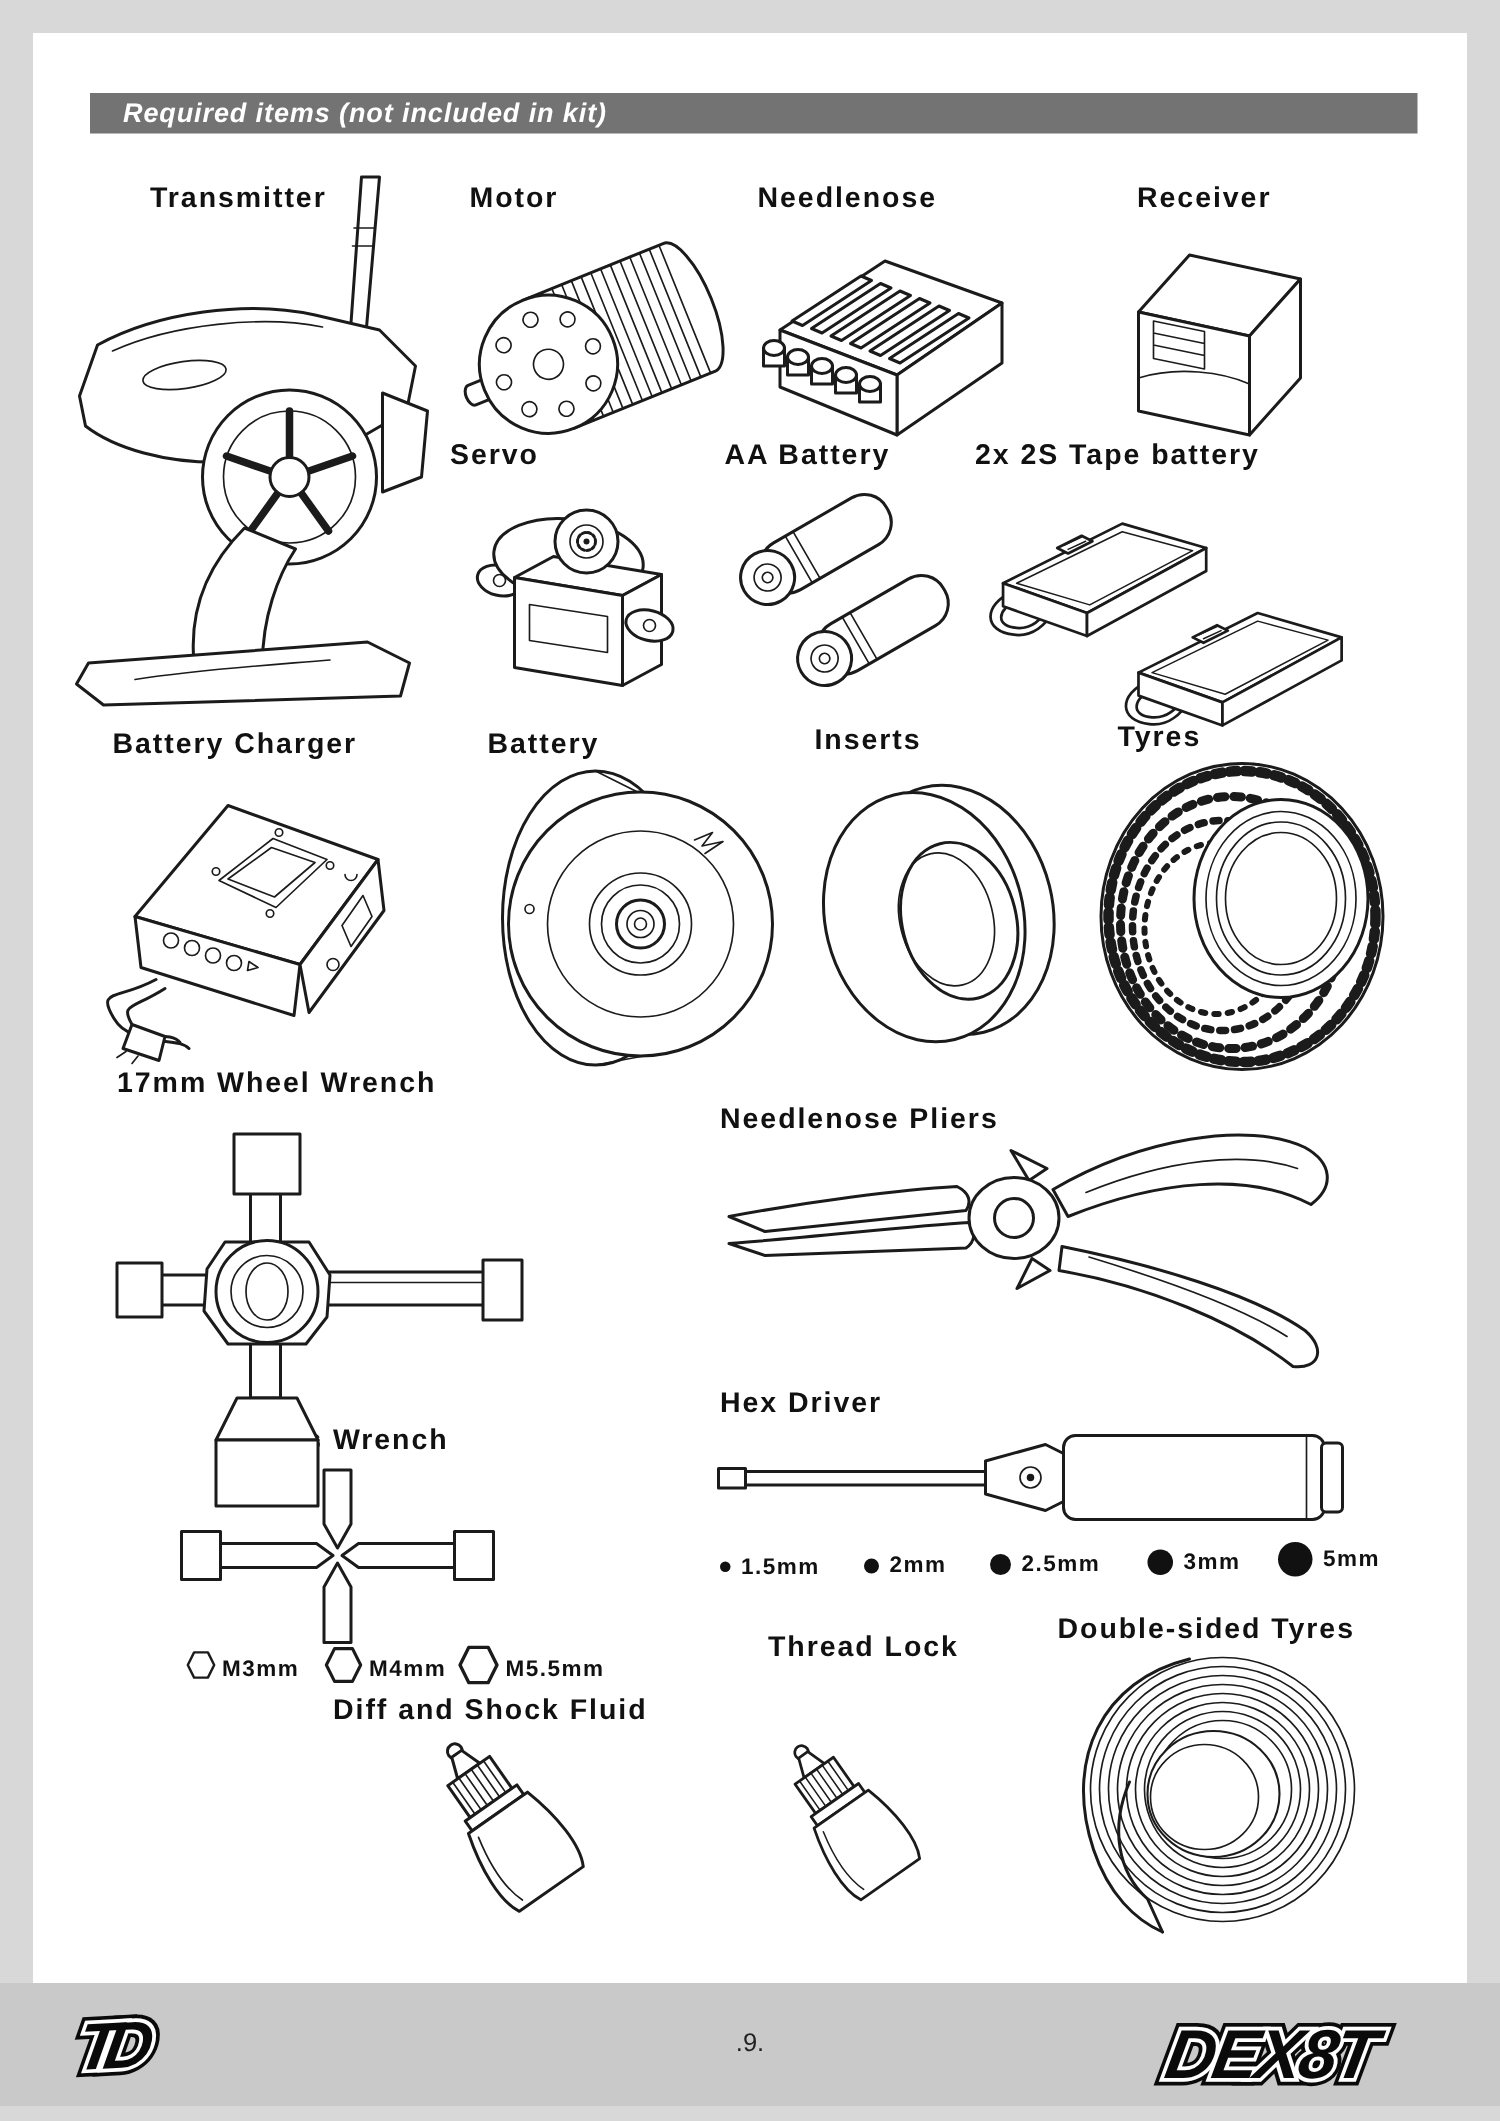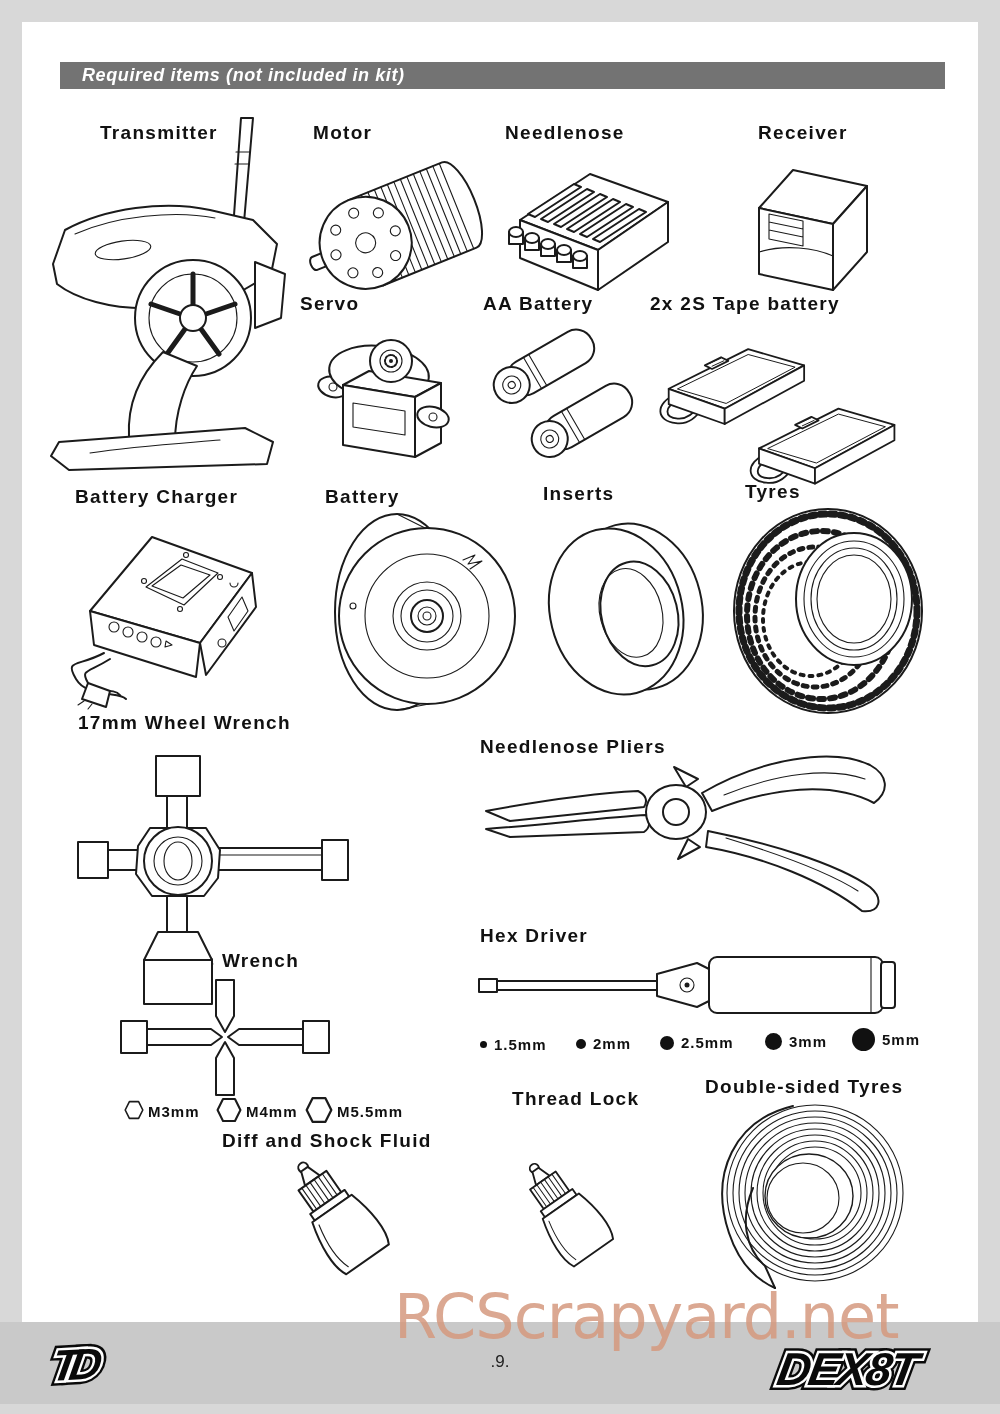--- a/index.html
+++ b/index.html
@@ -355,21 +355,20 @@
       <circle class="wh" cx="30" cy="-4" r="5"></circle>
       <path class="wh" d="M21,12 L39,12 L34,-2 L26,-2 Z"></path>
       <rect class="wh" x="13" y="12" width="34" height="26"></rect>
       <path class="th" d="M17,12 V38 M22,12 V38 M27,12 V38 M32,12 V38 M37,12 V38 M42,12 V38"></path>
       <rect class="wh" x="9" y="38" width="42" height="8"></rect>
       <path class="wh" d="M6,46 L54,46 C61,70 63,95 56,108 L4,108 C-3,95 -1,70 6,46 Z"></path>
       <path class="th" d="M10,52 C5,74 5,90 10,103"></path>
     </g>
   </svg>
 
-  <div class="watermark">RCScrapyard.net</div>
 
   <div class="logo-stack td-logo">
     <span class="l1">TD</span>
     <span class="l2">TD</span>
     <span class="l3">TD</span>
   </div>
 
   <div class="pagenum">.9.</div>
 
   <div class="logo-stack dex-logo">

